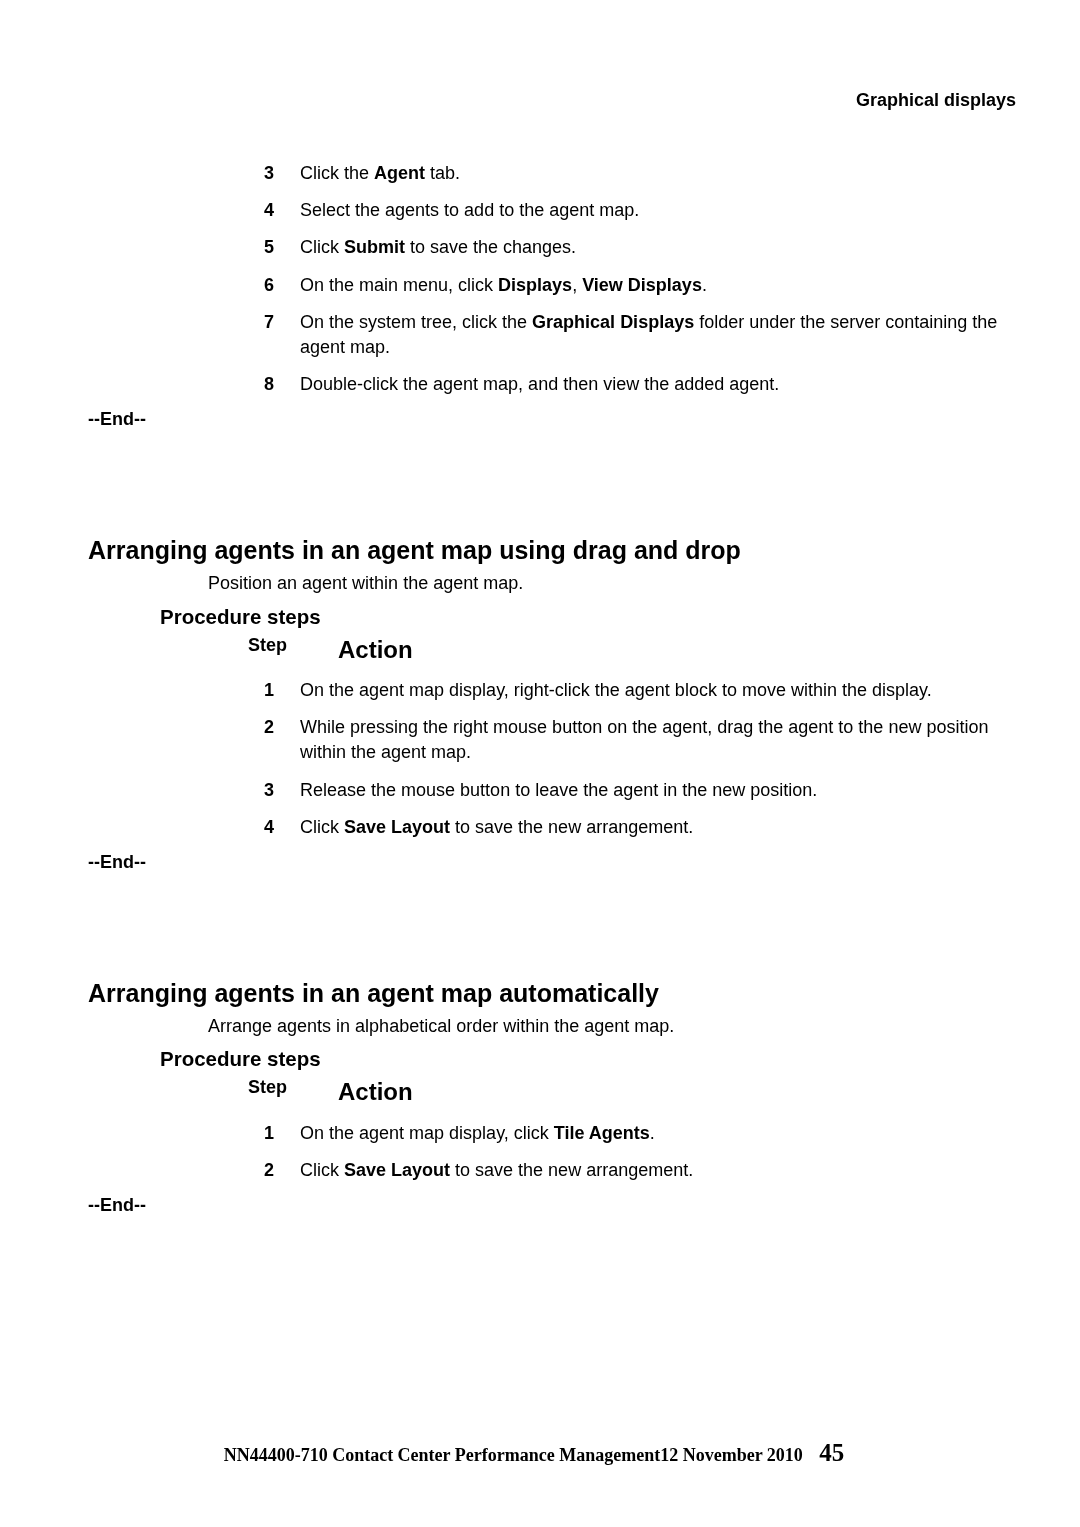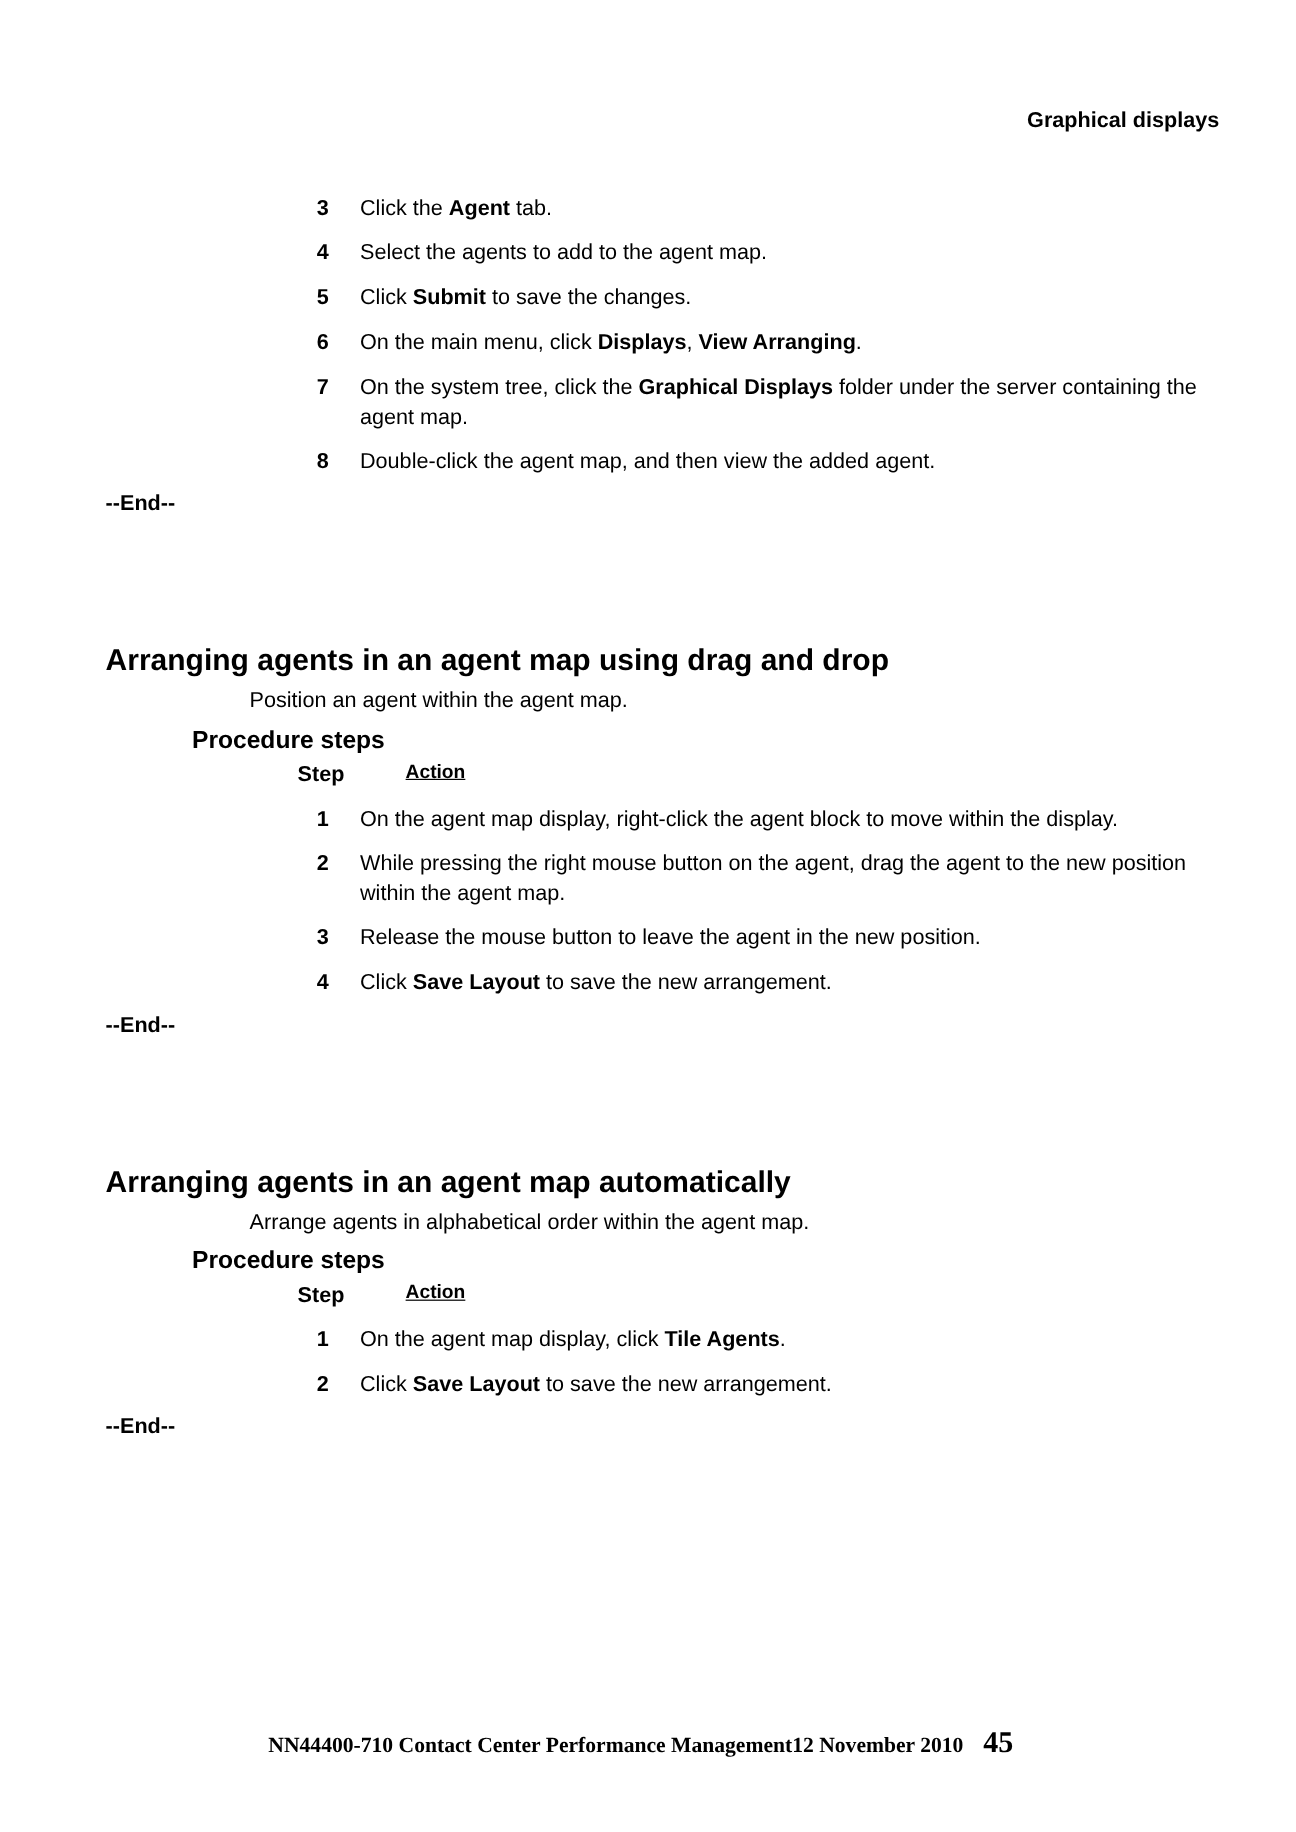--- a/index.html
+++ b/index.html
@@ -43,22 +43,21 @@
     .step-header .step-num {
       text-align: left;
       padding-left: 10px;
     }
     .step-header {
       font-weight: bold;
       gap: 38px;
     }
     .step-header .step-text {
       font-weight: bold;
-      font-size: 16px;
-      text-decoration: underline;
+      font-size: 24px;
     }
     .end-marker {
       text-align: left;
       font-weight: bold;
       font-size: 18px;
       margin: 10px 0 0 0;
     }
     .section-title {
       font-size: 25px;
       font-weight: bold;
@@ -116,21 +115,21 @@
       <div class="step-row">
         <div class="step-num">4</div>
         <div class="step-text">Select the agents to add to the agent map.</div>
       </div>
       <div class="step-row">
         <div class="step-num">5</div>
         <div class="step-text">Click <b>Submit</b> to save the changes.</div>
       </div>
       <div class="step-row">
         <div class="step-num">6</div>
-        <div class="step-text">On the main menu, click <b>Displays</b>, <b>View Arranging</b>.</div>
+        <div class="step-text">On the main menu, click <b>Displays</b>, <b>View Displays</b>.</div>
       </div>
       <div class="step-row">
         <div class="step-num">7</div>
         <div class="step-text">On the system tree, click the <b>Graphical Displays</b> folder under the server containing the agent map.</div>
       </div>
       <div class="step-row">
         <div class="step-num">8</div>
         <div class="step-text">Double-click the agent map, and then view the added agent.</div>
       </div>
     </div>

